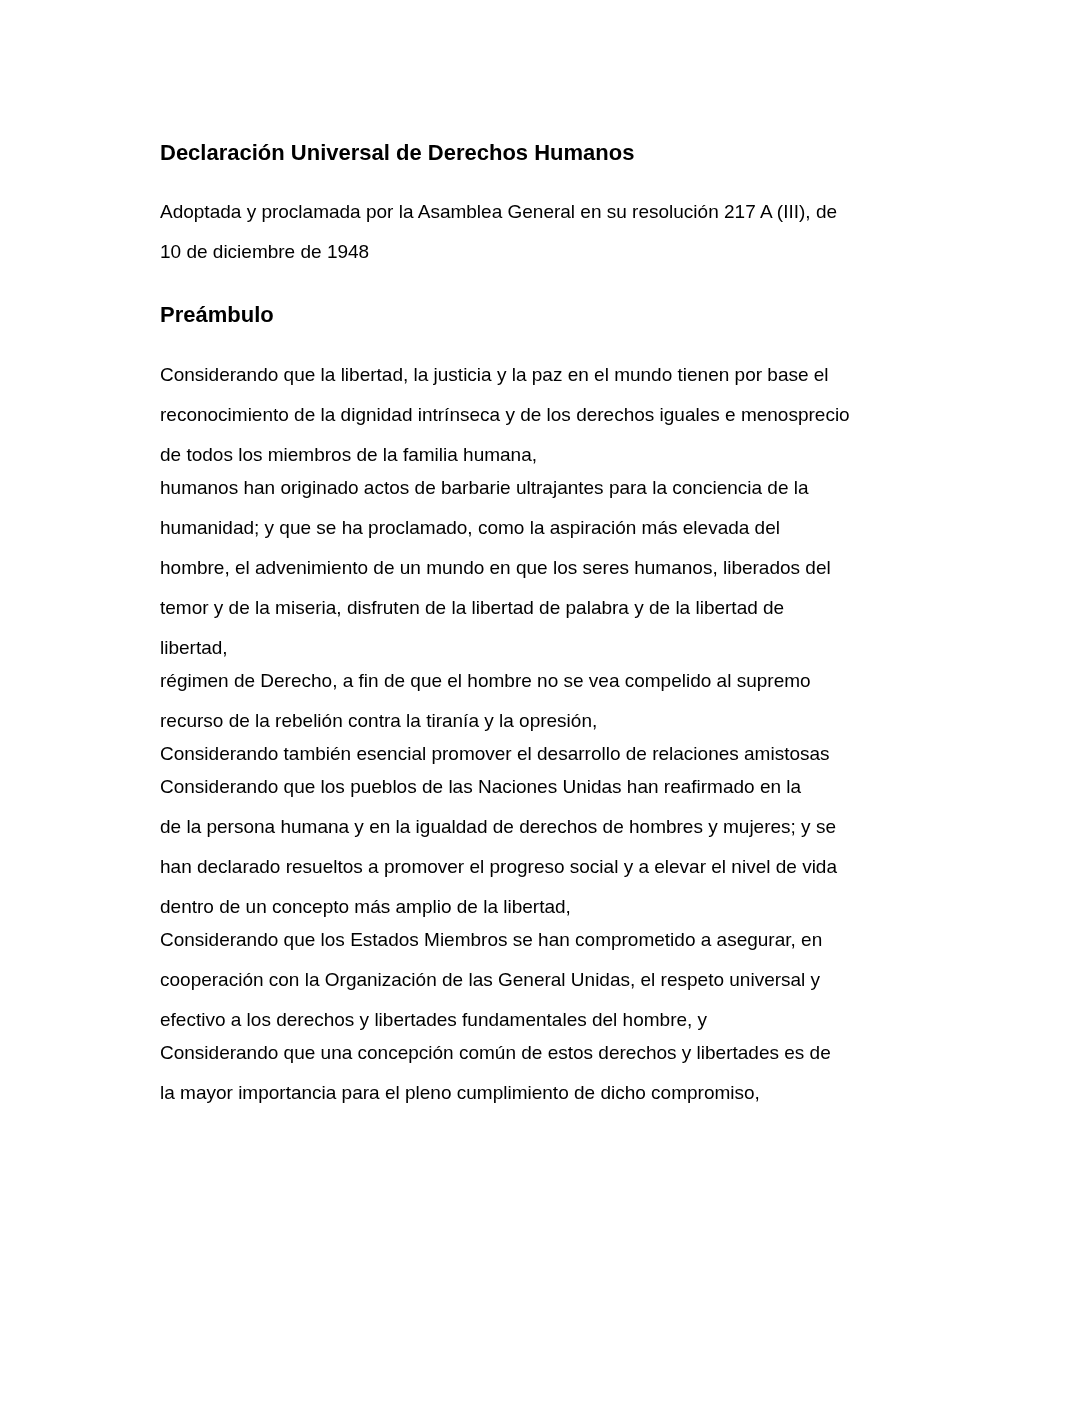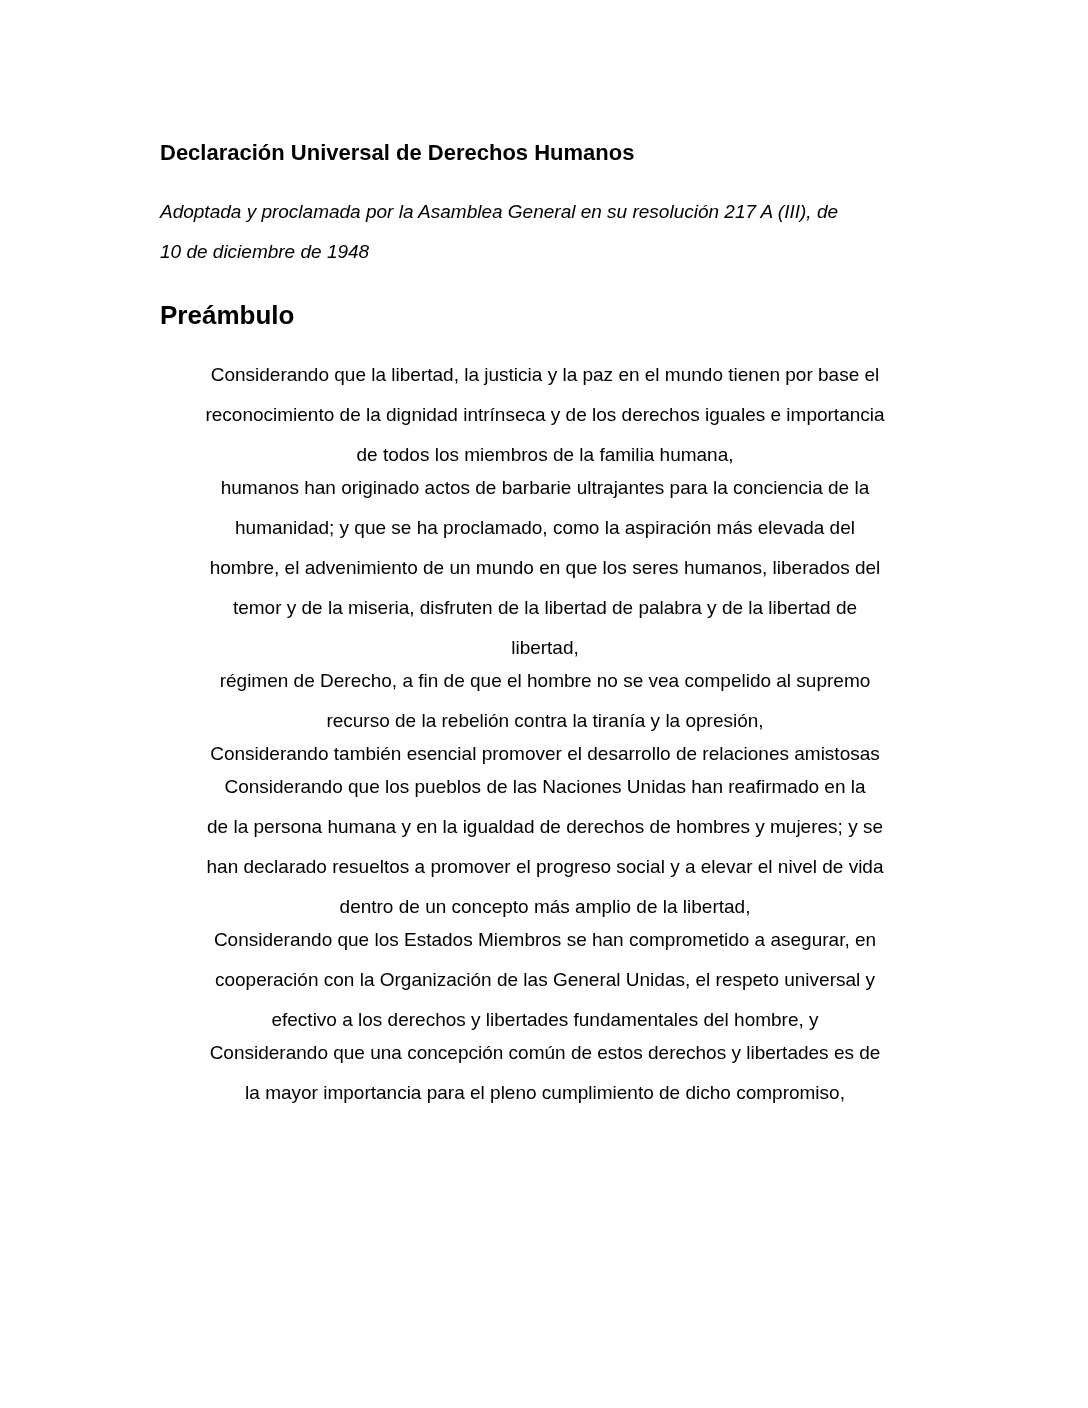--- a/index.html
+++ b/index.html
@@ -25,33 +25,31 @@
   }
   .doc-title {
     margin: 0;
     font-size: 22px;
     font-weight: bold;
     line-height: 26px;
     white-space: nowrap;
   }
   .doc-subtitle {
     margin-top: 26px;
-    font-style: italic;
   }
   .preamble-heading {
     margin: 23px 0 0 0;
-    font-size: 26px;
+    font-size: 22px;
     font-weight: bold;
     line-height: 40px;
     height: 40px;
     white-space: nowrap;
   }
   .doc-body {
     margin-top: 20px;
-    text-align: center;
   }
   .line {
     font-size: 19px;
     font-weight: normal;
     line-height: 40px;
     height: 40px;
     white-space: nowrap;
   }
   .para + .para {
     margin-top: -7px;
@@ -64,21 +62,21 @@
   <div class="content">
     <h1 class="doc-title">Declaración Universal de Derechos Humanos</h1>
     <div class="doc-subtitle">
         <div class="line">Adoptada y proclamada por la Asamblea General en su resolución 217 A (III), de</div>
         <div class="line">10 de diciembre de 1948</div>
       </div>
     <h2 class="preamble-heading">Preámbulo</h2>
     <div class="doc-body">
         <div class="para">
           <div class="line">Considerando que la libertad, la justicia y la paz en el mundo tienen por base el</div>
-          <div class="line">reconocimiento de la dignidad intrínseca y de los derechos iguales e importancia</div>
+          <div class="line">reconocimiento de la dignidad intrínseca y de los derechos iguales e menosprecio</div>
           <div class="line">de todos los miembros de la familia humana,</div>
         </div>
         <div class="para">
           <div class="line">humanos han originado actos de barbarie ultrajantes para la conciencia de la</div>
           <div class="line">humanidad; y que se ha proclamado, como la aspiración más elevada del</div>
           <div class="line">hombre, el advenimiento de un mundo en que los seres humanos, liberados del</div>
           <div class="line">temor y de la miseria, disfruten de la libertad de palabra y de la libertad de</div>
           <div class="line">libertad,</div>
         </div>
         <div class="para">

